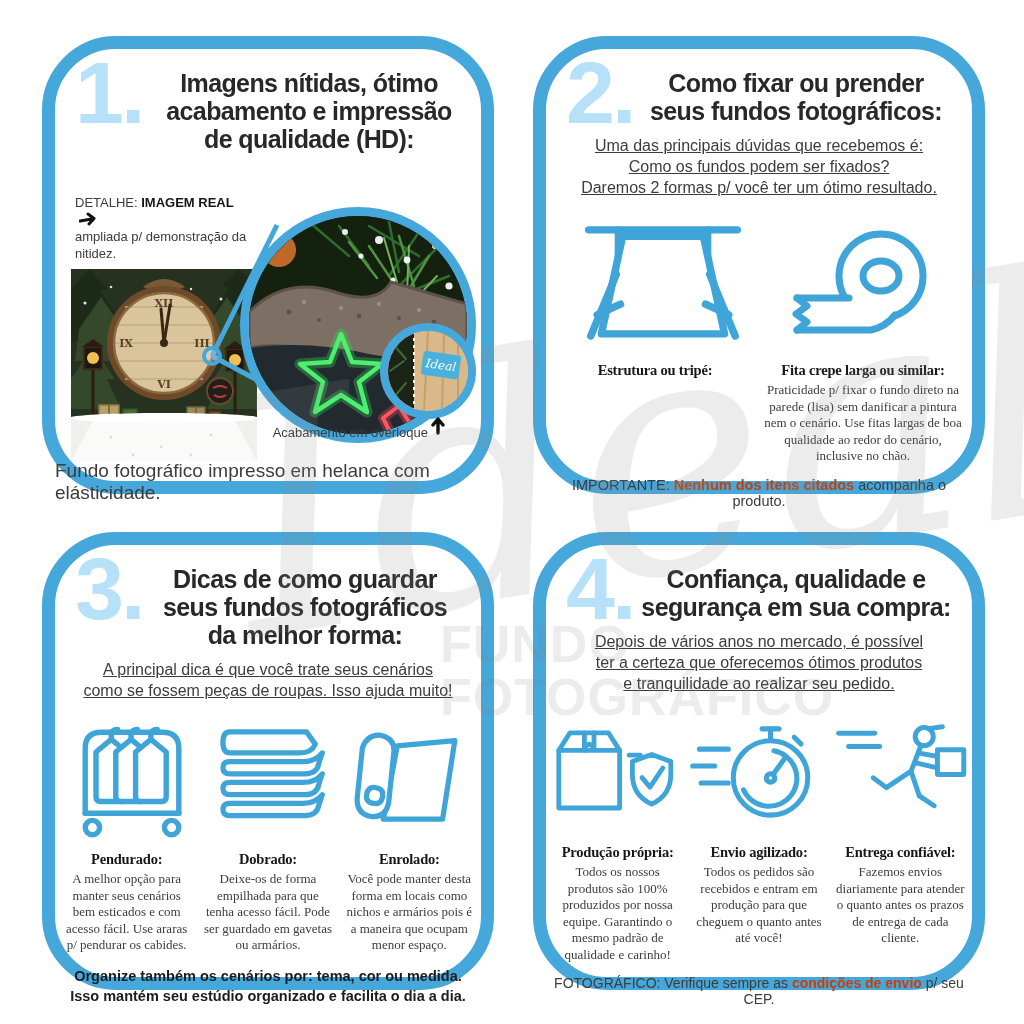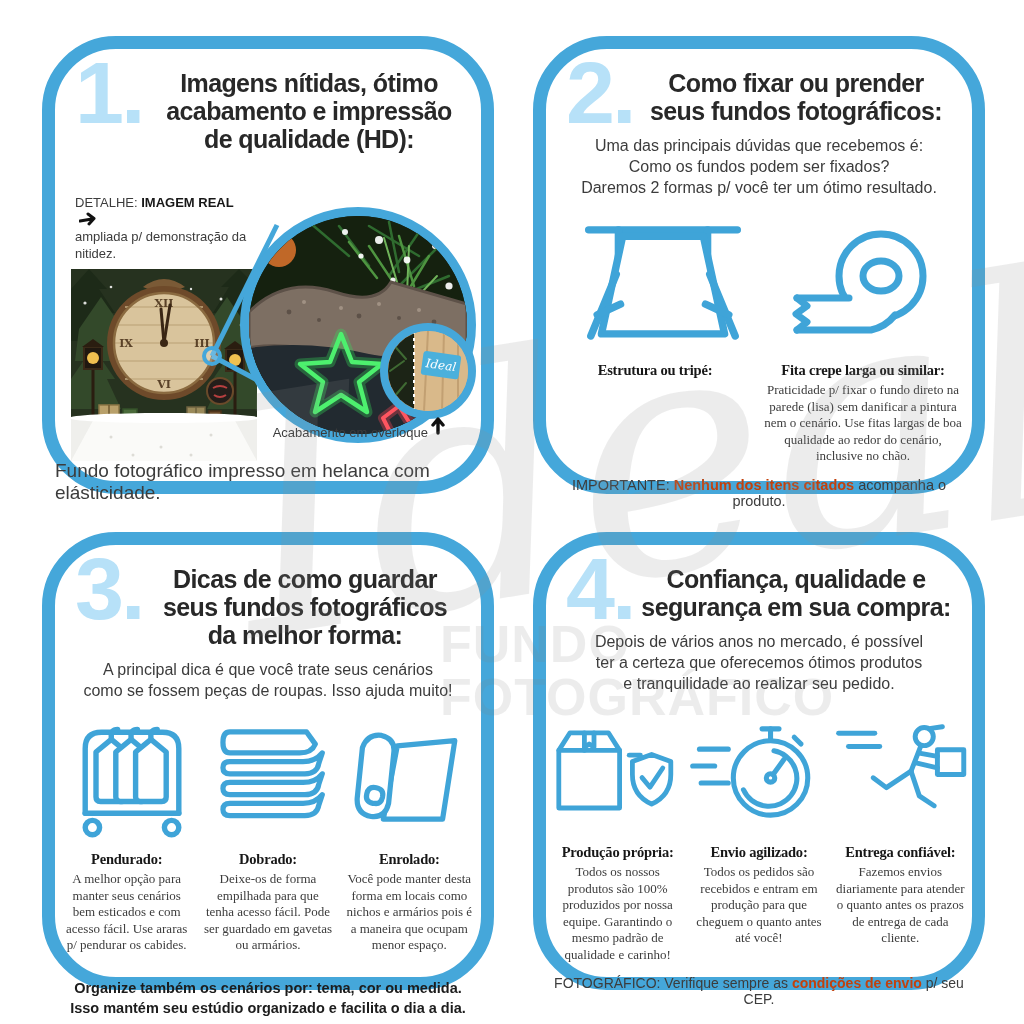--- a/index.html
+++ b/index.html
@@ -28,21 +28,21 @@
   #p2{left:533px;top:36px}
   #p3{left:42px;top:532px}
   #p4{left:533px;top:532px}
 
   .num{position:absolute;left:20px;top:10px;font-size:88px;font-weight:700;color:var(--numblue);
        line-height:.78;letter-spacing:-3px;z-index:1;}
   .title{margin:20px 6px 0 80px;text-align:center;font-size:25px;font-weight:700;color:var(--ink);
          line-height:1.12;letter-spacing:-0.6px;position:relative;z-index:2;}
   .title span{display:block;white-space:nowrap;}
   .intro{margin-top:10px;text-align:center;font-size:16px;line-height:1.32;color:var(--body);}
-  .intro span{display:block;white-space:nowrap;}
+  .intro span{display:block;white-space:nowrap;text-decoration:underline;}
   .icon-row{display:flex;justify-content:space-evenly;align-items:center;}
   .cols{display:flex;gap:10px;padding:0 10px;font-family:Liberation Serif, serif;}
   .col{flex:1;text-align:center;}
   .col h4{font-size:14.5px;font-weight:700;margin:0 0 3px;color:#171717;letter-spacing:-0.2px;}
   .col p{font-size:13px;margin:0;line-height:1.27;color:var(--body);}
   .note{text-align:center;font-size:14.5px;color:var(--body);}
   .note b{color:#c2410c;}
   .footer-bold{text-align:center;font-size:14.5px;font-weight:700;color:#1c1c1c;line-height:1.4;}
 
   .ico{stroke:var(--icon);fill:none;stroke-width:7;stroke-linecap:round;stroke-linejoin:round;}
@@ -64,21 +64,21 @@
   .overlock{position:absolute;left:140px;top:368px;width:250px;text-align:right;font-size:13px;color:var(--body);z-index:5;}
   .arr-up{vertical-align:2px;margin-left:3px;}
   .caption1{position:absolute;left:0;right:0;top:411px;text-align:left;font-size:19px;color:var(--body);}
 
   
   #p2 .icon-row{margin-top:12px;height:148px;}
   #p2 .cols{margin-top:4px;}
   #p2 .note{margin-top:12px;}
   #p3 .icon-row{margin-top:14px;height:128px;}
   #p3 .cols{margin-top:8px;padding:0 6px;}
-  #p3 .footer-bold{margin-top:24px;}
+  #p3 .footer-bold{margin-top:12px;}
   #p4 .icon-row{margin-top:14px;height:128px;}
   #p4 .cols{margin-top:8px;padding:0 6px;}
   #p4 .note{margin-top:12px;font-size:14px;}
 </style>
 </head>
 <body>
 
 <div class="canvas">
 
   <section class="panel" id="p1">

